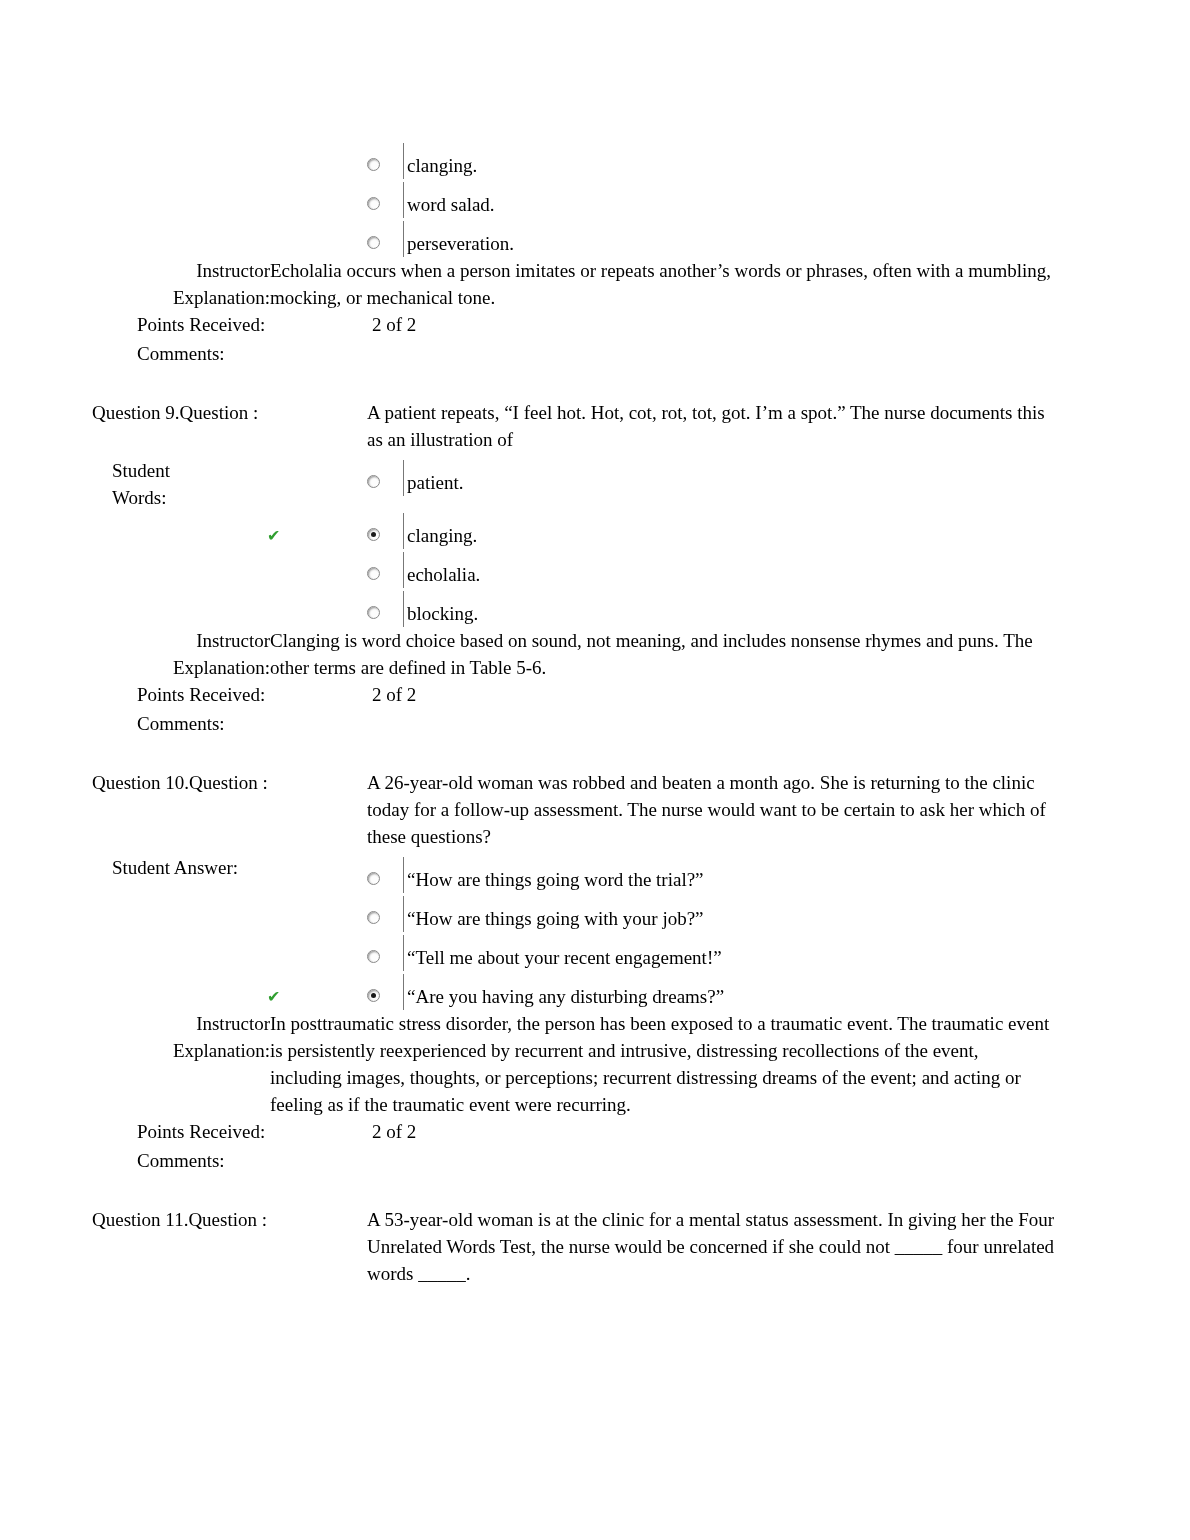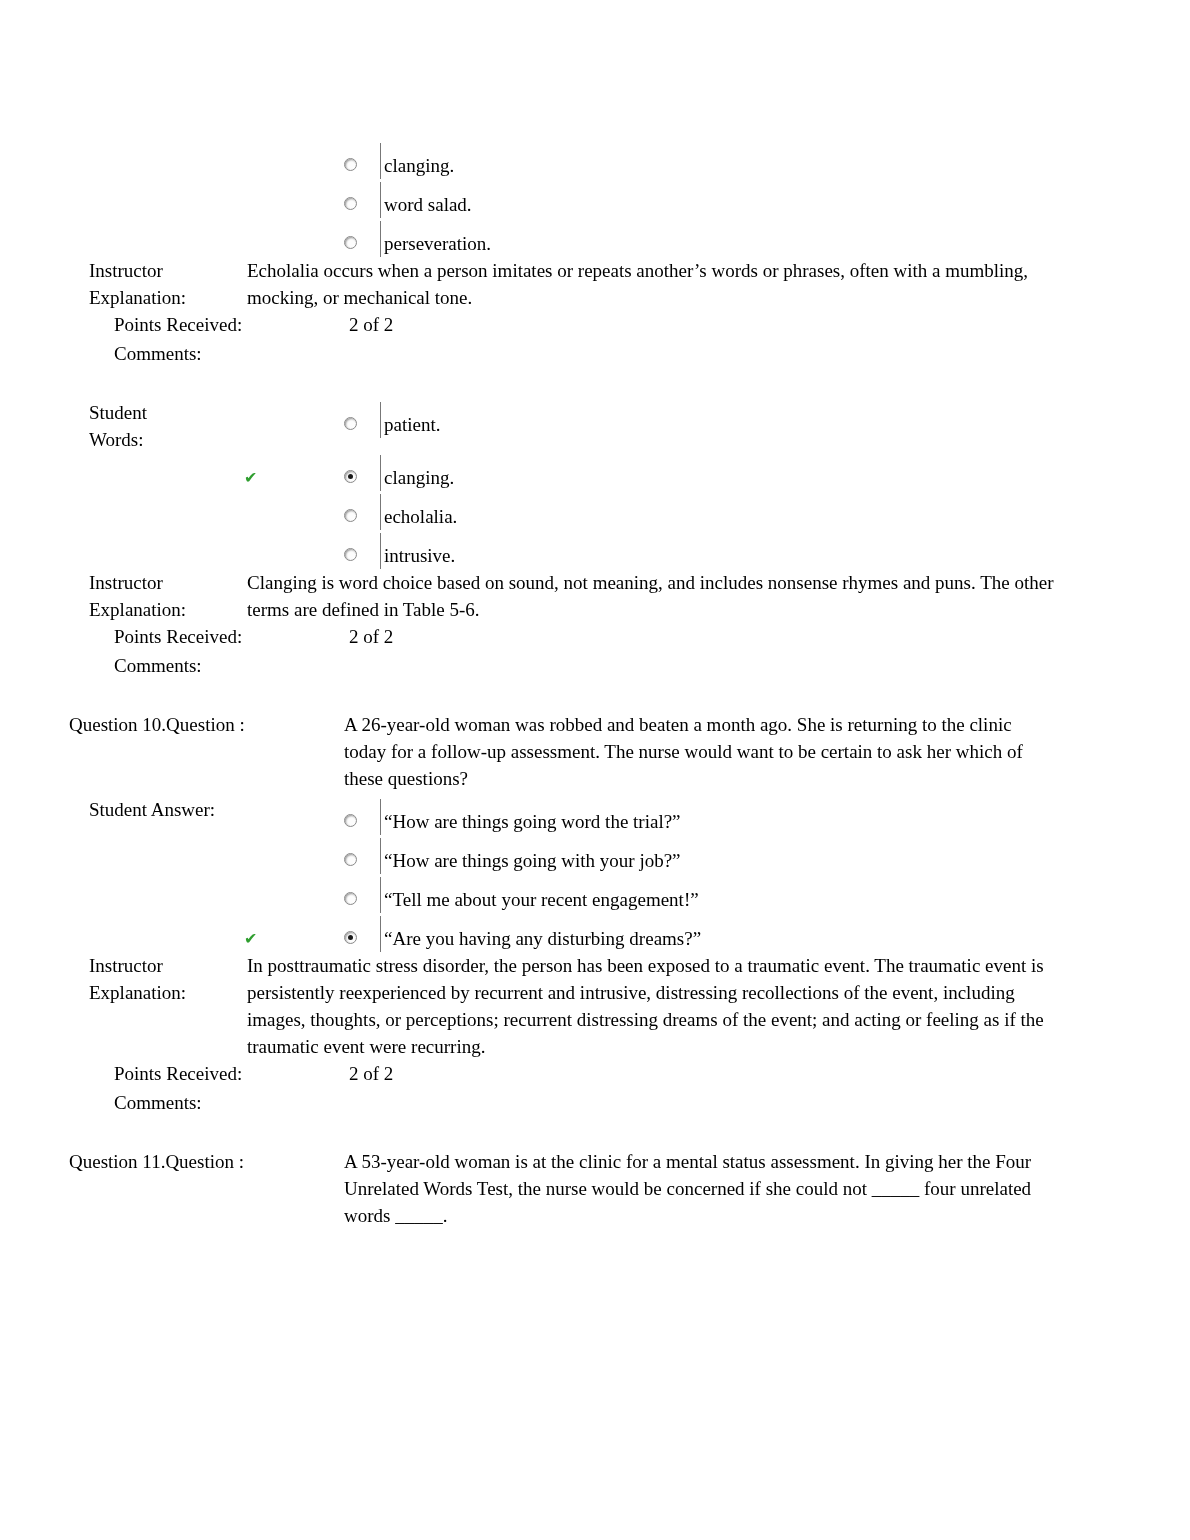--- a/index.html
+++ b/index.html
@@ -8,21 +8,21 @@
     width: 1190px;
     background: #ffffff;
     color: #000000;
     font-family: "Liberation Serif", "DejaVu Serif", serif;
     font-size: 19px;
     line-height: 27px;
   }
   .page {
     width: 1190px;
     min-height: 1540px;
-    padding: 136px 135px 120px 69px;
+    padding: 136px 135px 120px 92px;
   }
 
   
   .q-block { margin-top: 32px; }
   .q-block.first { margin-top: 0; }
   .q-row { display: flex; }
   .q-label { flex: none; width: 275px; }
   .q-text { flex: 1; }
 
   
@@ -73,21 +73,21 @@
     width: 1px;
     height: 36px;
     background: #777777;
     align-self: flex-end;
     margin-left: 23px;
   }
   .opt-text { margin-left: 3px; }
 
   
   .expl { display: flex; }
-  .expl-label { flex: none; width: 178px; padding-left: 20px; }
+  .expl-label { flex: none; width: 178px; padding-left: 20px; text-align: right; }
   .expl-text { flex: 1; }
 
   
   .points { display: flex; margin-left: 45px; margin-top: 0; }
   .points-label { flex: none; width: 235px; }
   .points-value { font-weight: normal; }
   .comments { margin-left: 45px; margin-top: 2px; }
 </style>
 </head>
 <body>
@@ -132,20 +132,24 @@
     </div>
 
     <div class="points">
       <div class="points-label">Points Received:</div>
       <div class="points-value">2 of 2</div>
     </div>
     <div class="comments">Comments:</div>
   </section>
 
   <section class="q-block">
+    <div class="q-row">
+      <div class="q-label">Question 9.Question :</div>
+      <div class="q-text">A patient repeats, “I feel hot. Hot, cot, rot, tot, got. I’m a spot.” The nurse documents this as an illustration of</div>
+    </div>
 
     <div class="answer">
       <div class="ans-label">
         <div>Student</div>
         <div>Words:</div>
       </div>
       <div class="ans-opts">
 
         <div class="opt">
           <span class="check">✔</span>
@@ -167,21 +171,21 @@
           <span class="check">✔</span>
           <span class="radio"></span>
           <span class="vline"></span>
           <span class="opt-text">echolalia.</span>
         </div>
 
         <div class="opt">
           <span class="check">✔</span>
           <span class="radio"></span>
           <span class="vline"></span>
-          <span class="opt-text">intrusive.</span>
+          <span class="opt-text">blocking.</span>
         </div>
 
       </div>
     </div>
 
     <div class="expl">
       <div class="expl-label">
         <div>Instructor</div>
         <div>Explanation:</div>
       </div>

